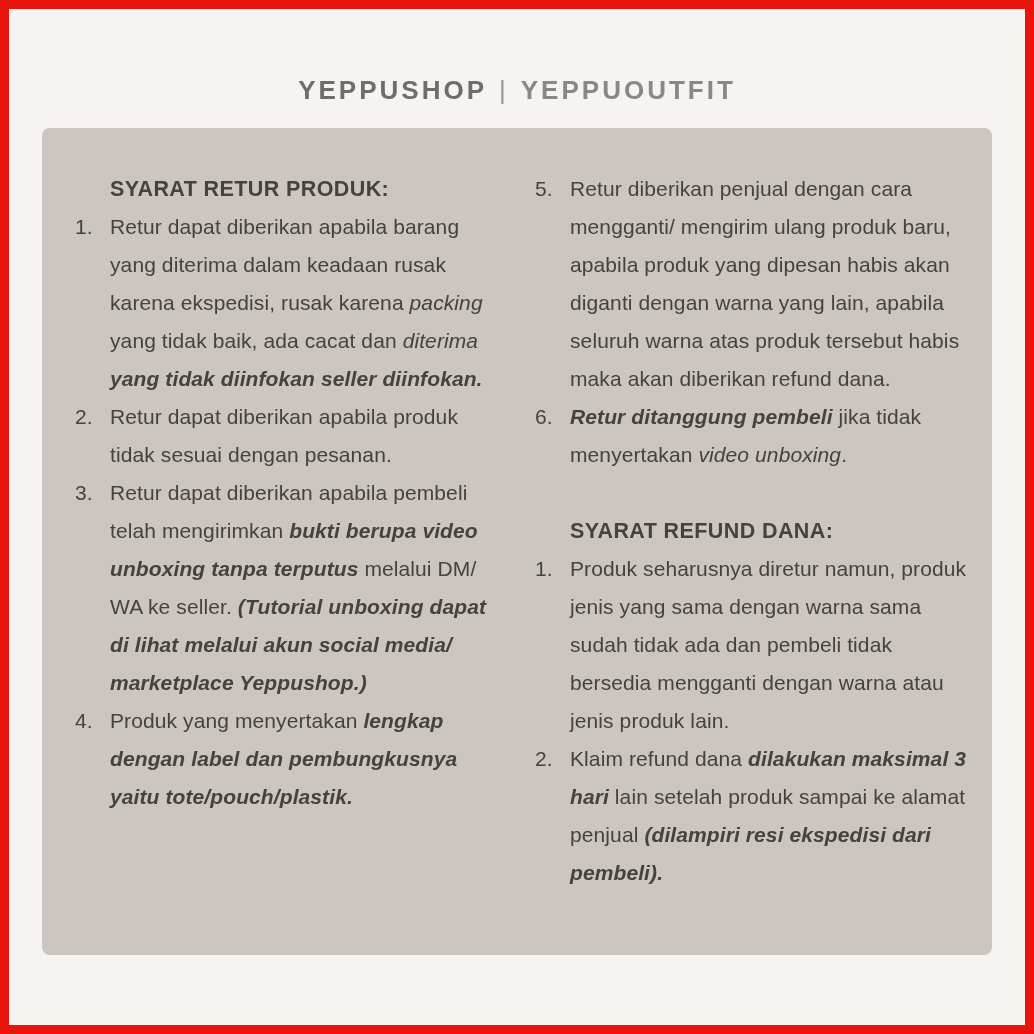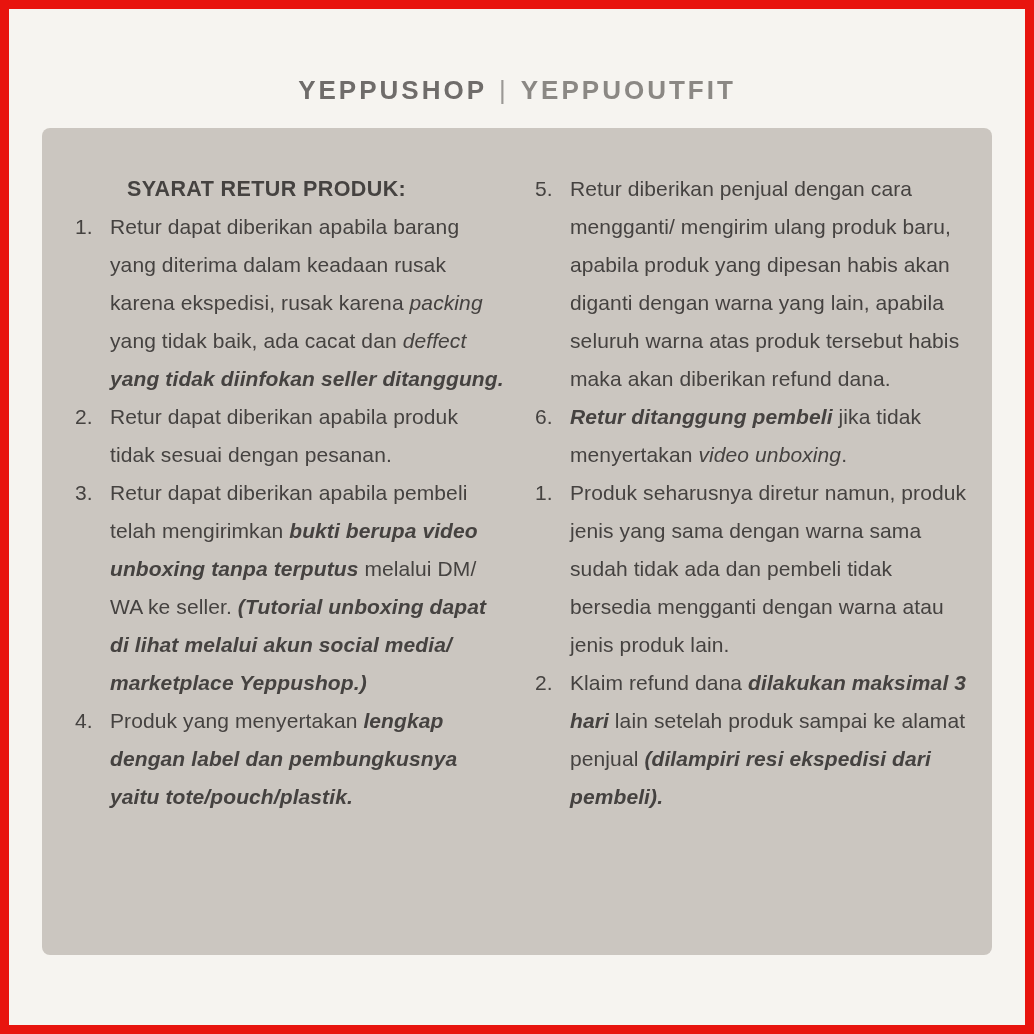--- a/index.html
+++ b/index.html
@@ -10,42 +10,42 @@
                 font-size:26px;letter-spacing:3px;font-weight:bold;}
   .brand-left{color:var(--brand-left-color,#716e6b);}
   .brand-sep{margin:0 12px;color:var(--brand-sep-color,#9b9895);font-weight:normal;}
   .brand-right{color:var(--brand-right-color,#8b8884);}
   .card{position:absolute;left:33px;top:119px;width:950px;height:827px;border-radius:8px;
         background:var(--card-color,#cbc6c0);box-sizing:border-box;
         padding:42px 24px 0 33px;display:flex;color:var(--text-color,#454240);}
   .col{box-sizing:border-box;}
   .col-left{width:432px;margin-right:28px;flex:none;}
   .col-right{flex:1;min-width:0;}
-  .heading{font-weight:bold;font-size:21.5px;line-height:38px;letter-spacing:.4px;margin-left:52px;}
+  .heading{font-weight:bold;font-size:21.5px;line-height:38px;letter-spacing:.4px;margin-left:35px;}
   .heading.spaced{margin-top:38px;}
   .item{display:flex;font-size:21px;line-height:38px;letter-spacing:.1px;}
   .num{flex:none;width:35px;}
   .body{flex:1;min-width:0;}
   .r{}
   .b{font-weight:bold;font-style:italic;}
   .i{font-style:italic;}
   .bi{font-weight:bold;font-style:italic;margin-top:32px;}
 </style>
 </head>
 <body>
 
 <div class="canvas">
   <div class="paper">
     <div class="brand-header"><span class="brand-left">YEPPUSHOP</span><span class="brand-sep">|</span><span class="brand-right">YEPPUOUTFIT</span></div>
     <div class="card">
       <div class="col col-left">
           <div class="heading">SYARAT RETUR PRODUK:</div>
           <div class="item">
             <span class="num">1.</span>
-            <span class="body"><span class="r">Retur dapat diberikan apabila barang yang diterima dalam keadaan rusak karena ekspedisi, rusak karena </span><span class="i">packing</span><span class="r"> yang tidak baik, ada cacat dan </span><span class="i">deffect</span><span class="b"> yang tidak diinfokan </span><span class="bi">seller</span><span class="b"> ditanggung.</span></span>
+            <span class="body"><span class="r">Retur dapat diberikan apabila barang yang diterima dalam keadaan rusak karena ekspedisi, rusak karena </span><span class="i">packing</span><span class="r"> yang tidak baik, ada cacat dan </span><span class="i">diterima</span><span class="b"> yang tidak diinfokan </span><span class="bi">seller</span><span class="b"> diinfokan.</span></span>
           </div>
           <div class="item">
             <span class="num">2.</span>
             <span class="body"><span class="r">Retur dapat diberikan apabila produk tidak sesuai dengan pesanan.</span></span>
           </div>
           <div class="item">
             <span class="num">3.</span>
             <span class="body"><span class="r">Retur dapat diberikan apabila pembeli telah mengirimkan </span><span class="b">bukti berupa </span><span class="bi">video unboxing</span><span class="b"> tanpa terputus</span><span class="r"> melalui DM/ WA  ke seller. </span><span class="bi">(Tutorial unboxing</span><span class="b"> dapat di lihat melalui akun social media/ </span><span class="bi">marketplace</span><span class="b"> Yeppushop.)</span></span>
           </div>
           <div class="item">
@@ -55,20 +55,21 @@
         </div>
       <div class="col col-right">
           <div class="item">
             <span class="num">5.</span>
             <span class="body"><span class="r">Retur diberikan penjual dengan cara mengganti/ mengirim ulang produk baru, apabila produk yang dipesan habis akan diganti dengan warna yang lain, apabila seluruh warna atas produk tersebut habis maka akan diberikan refund dana.</span></span>
           </div>
           <div class="item">
             <span class="num">6.</span>
             <span class="body"><span class="b">Retur ditanggung pembeli</span><span class="r"> jika tidak menyertakan </span><span class="i">video unboxing</span><span class="r">.</span></span>
           </div>
+          <div class="heading spaced">SYARAT REFUND DANA:</div>
           <div class="item">
             <span class="num">1.</span>
             <span class="body"><span class="r">Produk seharusnya diretur namun, produk jenis yang sama dengan warna sama sudah tidak ada dan pembeli tidak bersedia mengganti dengan warna atau jenis produk lain.</span></span>
           </div>
           <div class="item">
             <span class="num">2.</span>
             <span class="body"><span class="r">Klaim refund dana </span><span class="b">dilakukan maksimal 3 hari</span><span class="r"> lain setelah produk sampai ke alamat penjual </span><span class="b">(dilampiri resi ekspedisi dari pembeli).</span></span>
           </div>
         </div>
     </div>

